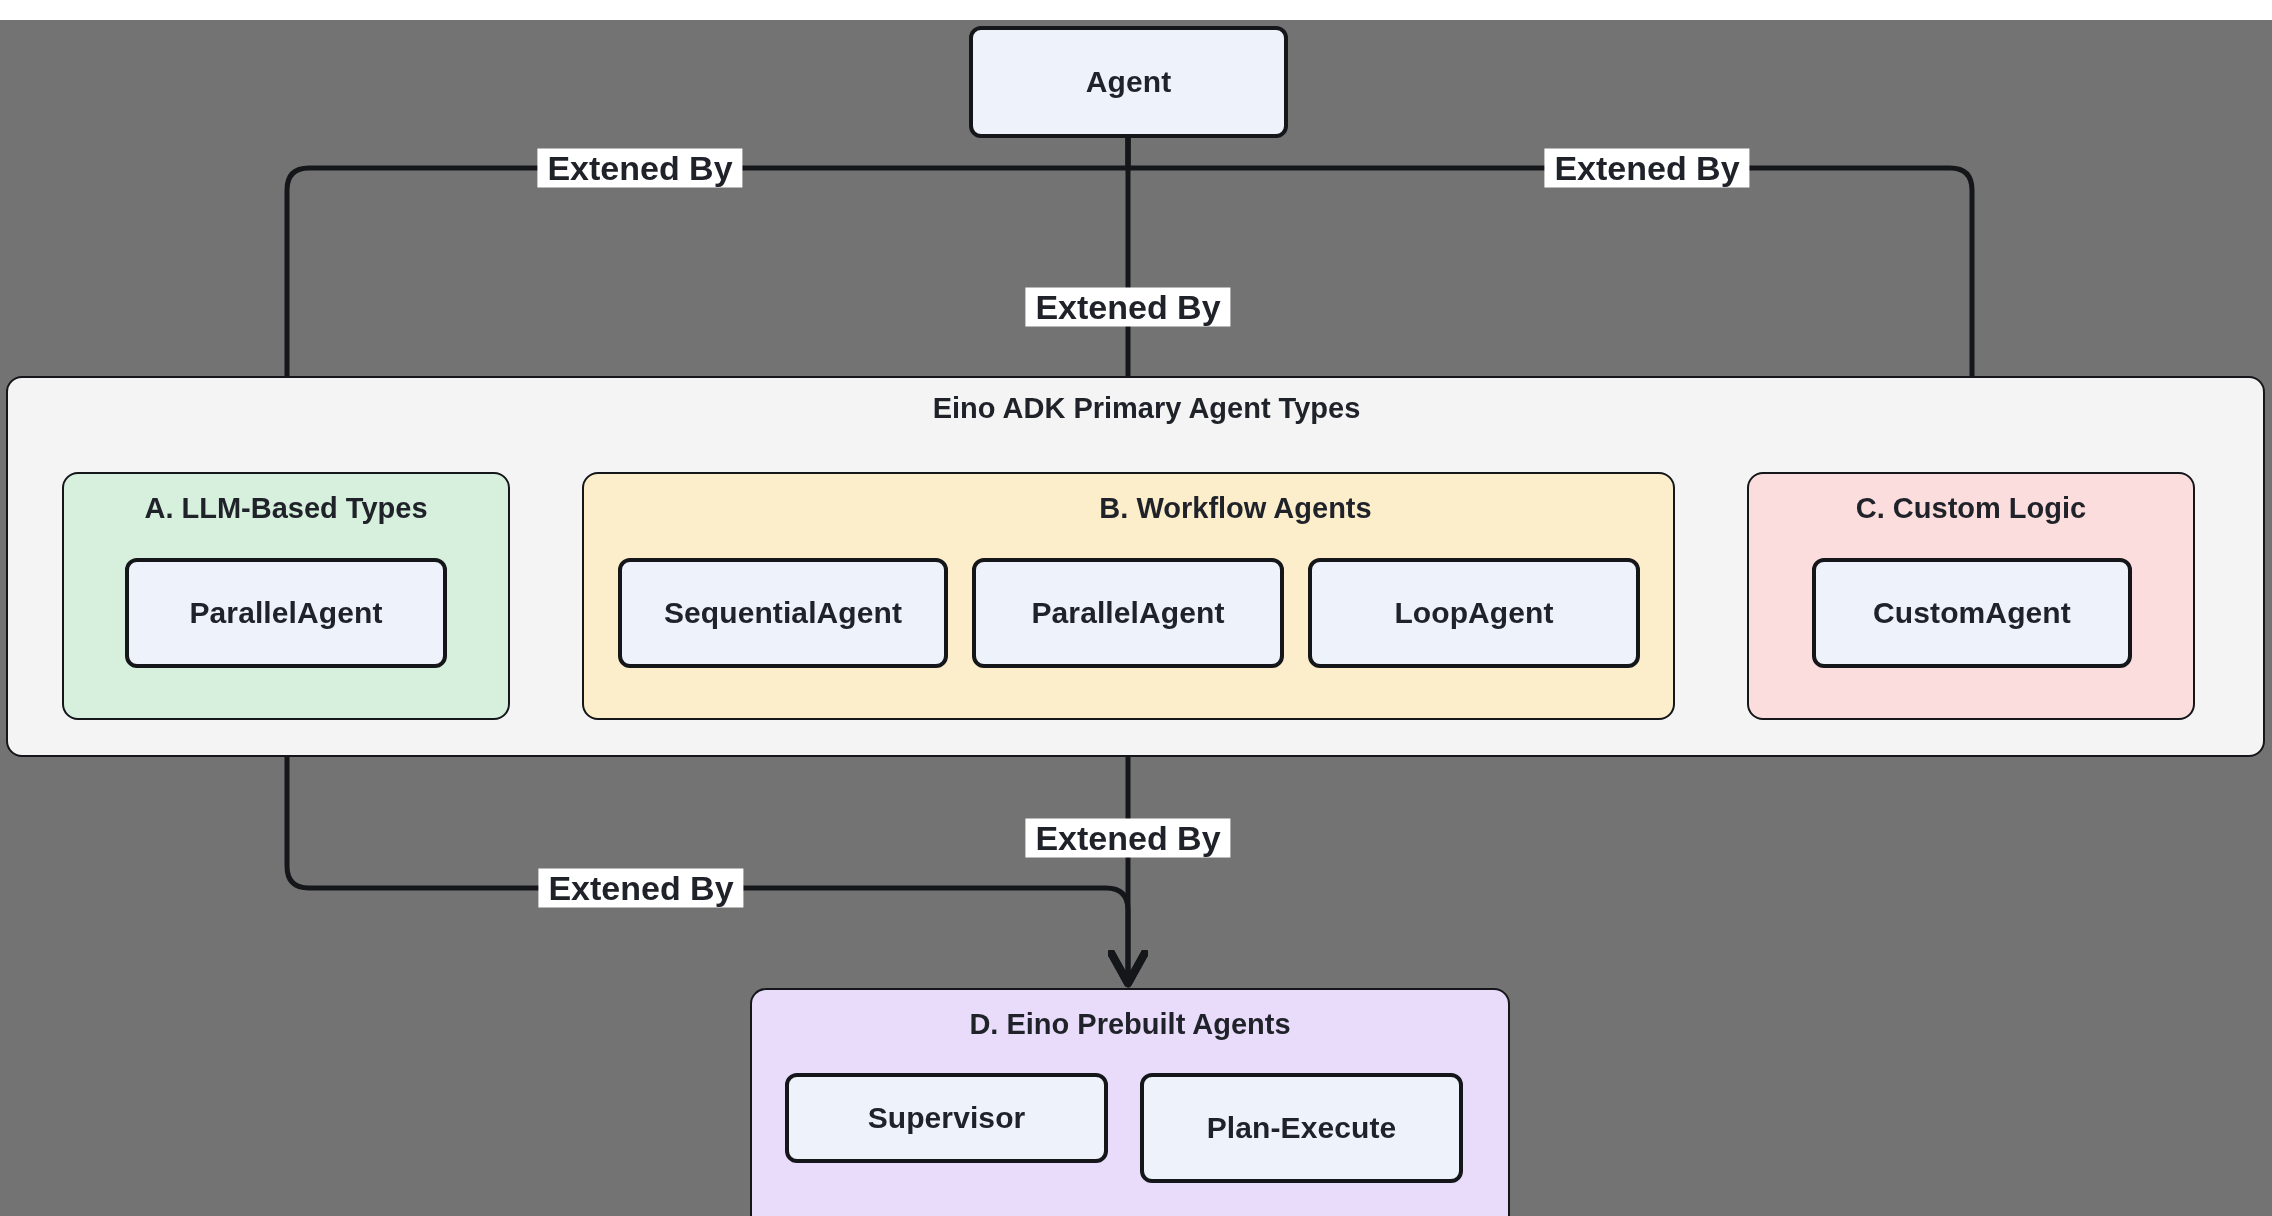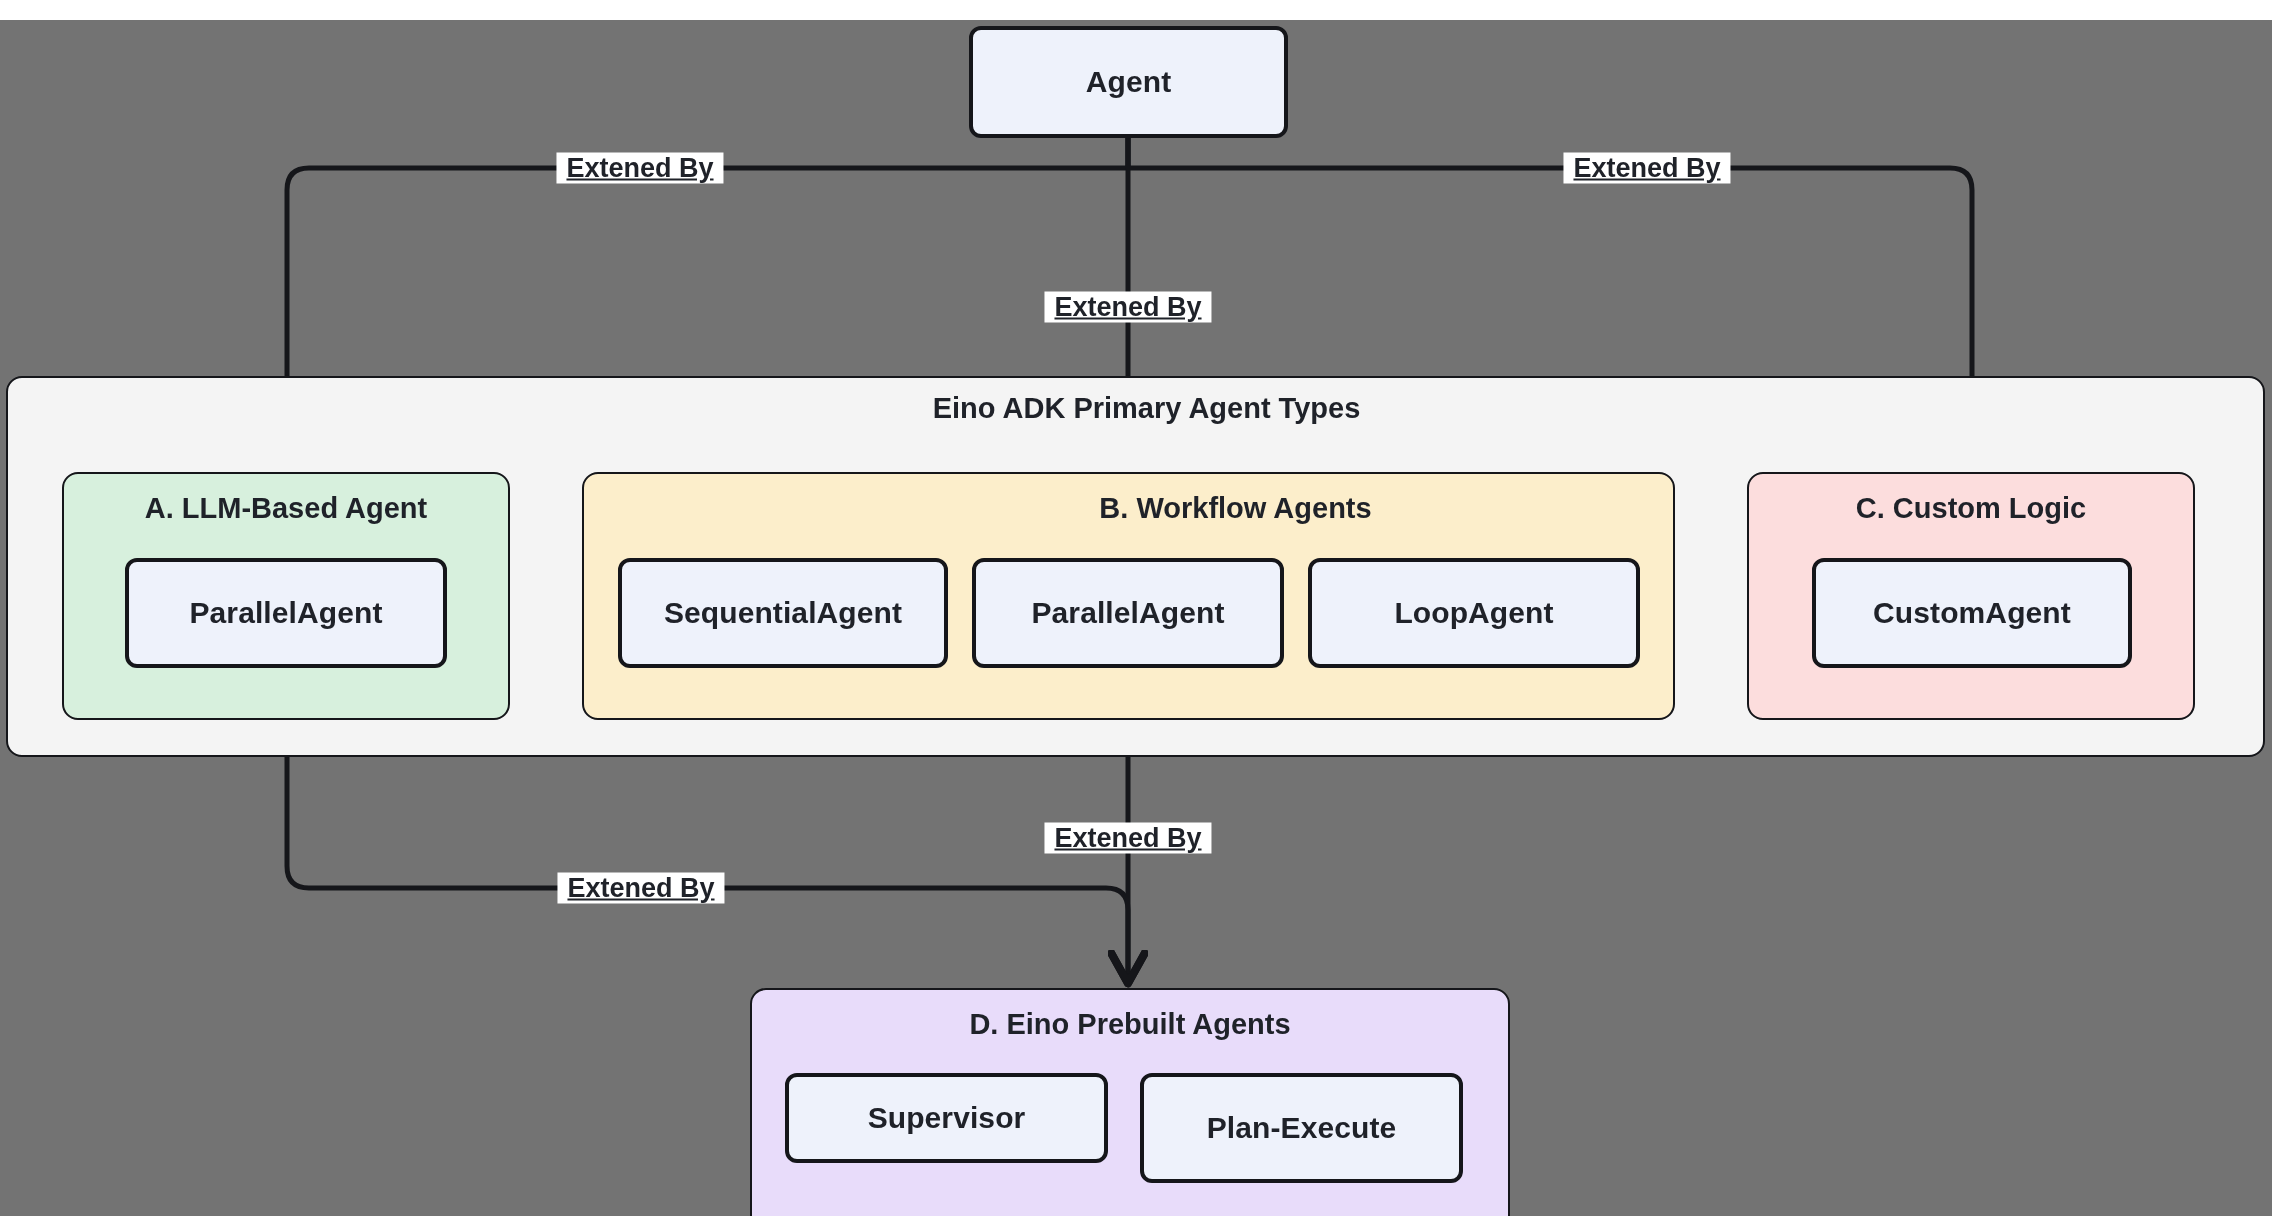--- a/index.html
+++ b/index.html
@@ -67,27 +67,26 @@
   .cluster.green   { background: #d7f0dd; }
   .cluster.yellow  { background: #fceecb; }
   .cluster.pink    { background: #fcdddd; }
   .cluster.purple  { background: #e8dcfa; }
 
   
   .edge-label {
     position: absolute;
     color: #1f2229;
     font-weight: bold;
-    font-size: 27px;
+    font-size: 34px;
     background: #ffffff;
     padding: 0 10px;
     white-space: nowrap;
     transform: translate(-50%, -50%);
     z-index: 5;
-    text-decoration: underline;
   }
 </style>
 </head>
 <body>
 
 <div id="canvas">
 
   <svg id="edge-layer" viewBox="0 0 2272 1216" width="2272" height="1216" xmlns="http://www.w3.org/2000/svg">
     <defs>
       <marker id="arrow" viewBox="0 0 12 12" refX="9" refY="6" markerWidth="8" markerHeight="8" orient="auto-start-reverse">
@@ -115,21 +114,21 @@
   </svg>
 
   <div class="node" style="left:969px; top:6px; width:319px; height:112px;">
     <span>Agent</span>
   </div>
 
   <div class="cluster outer" style="left:6px; top:356px; width:2259px; height:381px;"></div>
   <div class="cluster-title" style="left:17px; width:2259px; top:372px;">Eino ADK Primary Agent Types</div>
 
   <div class="cluster green" style="left:62px; top:452px; width:448px; height:248px;"></div>
-  <div class="cluster-title" style="left:62px; width:448px; top:472px;">A. LLM-Based Agent</div>
+  <div class="cluster-title" style="left:62px; width:448px; top:472px;">A. LLM-Based Types</div>
   <div class="node" style="left:125px; top:538px; width:322px; height:110px;">
     <span>ParallelAgent</span>
   </div>
 
   <div class="cluster yellow" style="left:582px; top:452px; width:1093px; height:248px;"></div>
   <div class="cluster-title" style="left:582px; width:1307px; top:472px;">B. Workflow Agents</div>
   <div class="node" style="left:618px; top:538px; width:330px; height:110px;">
     <span>SequentialAgent</span>
   </div>
   <div class="node" style="left:972px; top:538px; width:312px; height:110px;">

